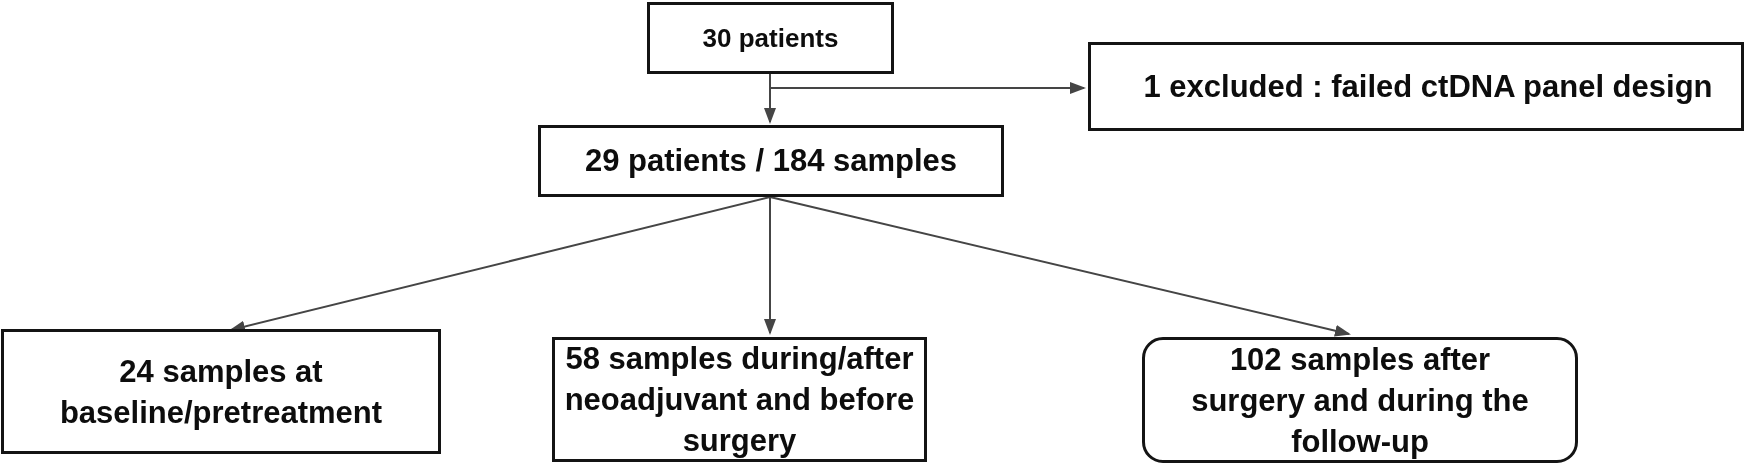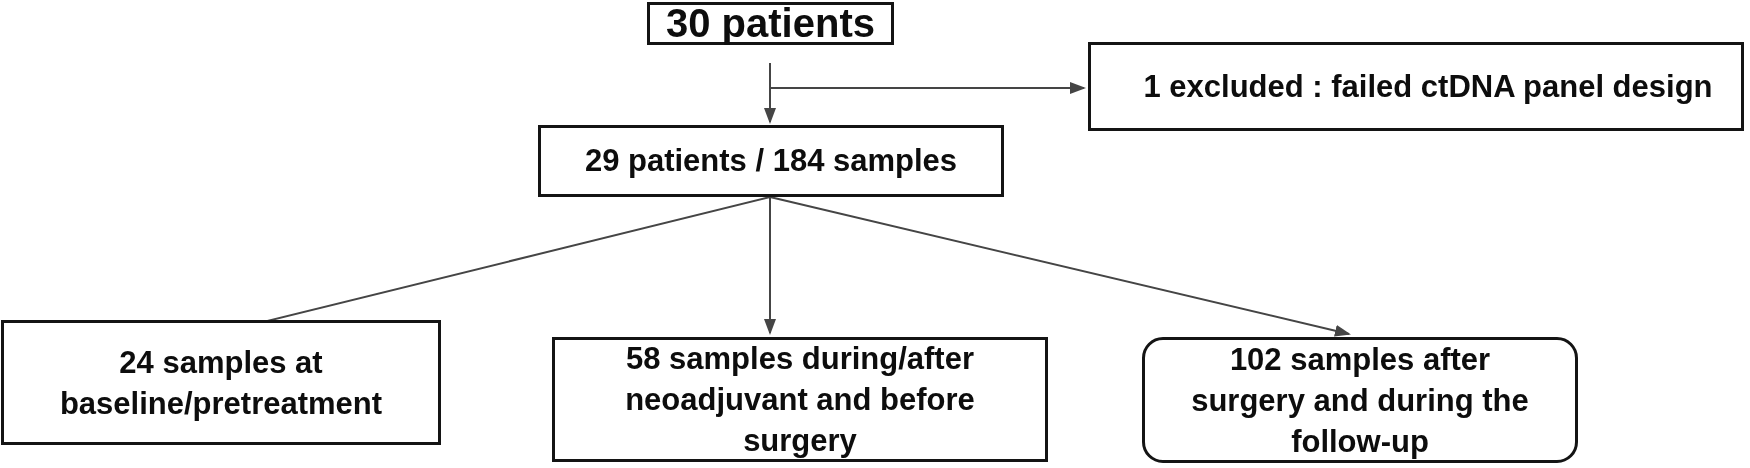--- a/index.html
+++ b/index.html
@@ -31,44 +31,44 @@
     display: flex;
     align-items: center;
     justify-content: center;
     text-align: center;
     color: #0d0d0d;
     font-weight: 700;
     white-space: pre-line;
   }
   #node-total {
     left: 647px; top: 2px;
-    width: 247px; height: 43px;
-    font-size: 40px;
+    width: 247px; height: 72px;
+    font-size: 26px;
   }
   #node-excluded {
     left: 1088px; top: 42px;
     width: 656px; height: 89px;
     font-size: 31px;
     padding-left: 24px;
   }
   #node-included {
     left: 538px; top: 125px;
     width: 466px; height: 72px;
     font-size: 31px;
     text-align: center;
   }
   #node-baseline {
-    left: 1px; top: 320px;
+    left: 1px; top: 329px;
     width: 440px; height: 125px;
     font-size: 31px;
     line-height: 41px;
   }
   #node-neoadjuvant {
     left: 552px; top: 337px;
-    width: 496px; height: 125px;
+    width: 375px; height: 125px;
     font-size: 31px;
     line-height: 41px;
   }
   #node-followup {
     left: 1142px; top: 337px;
     width: 436px; height: 126px;
     font-size: 31px;
     line-height: 41px;
     border-radius: 21px;
   }

